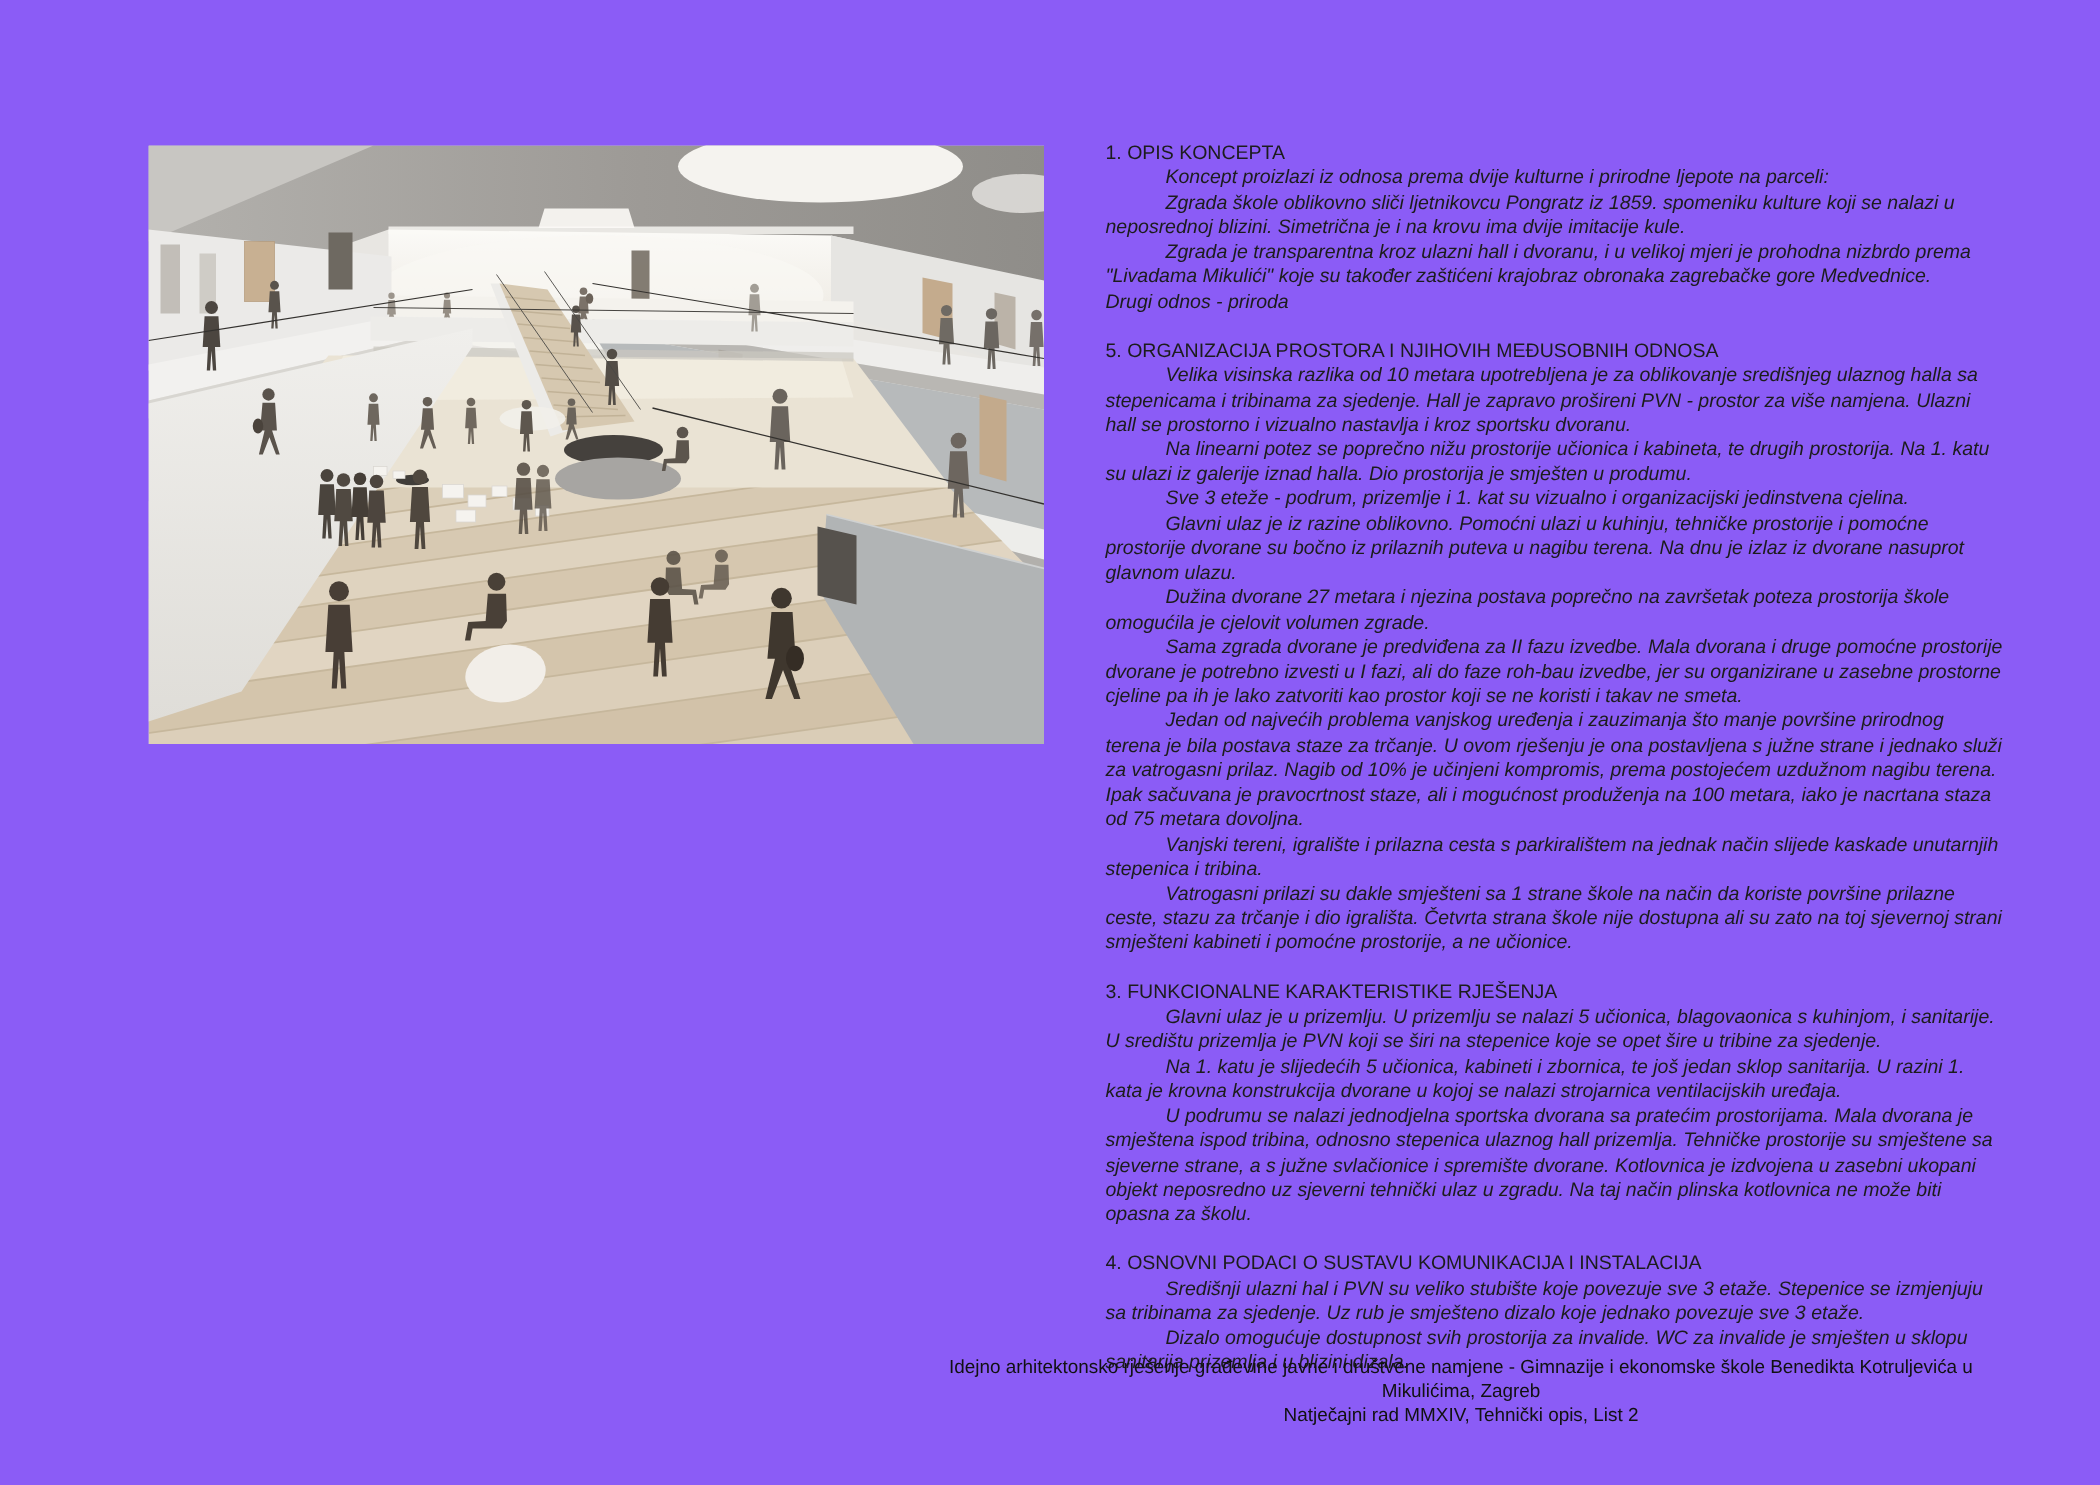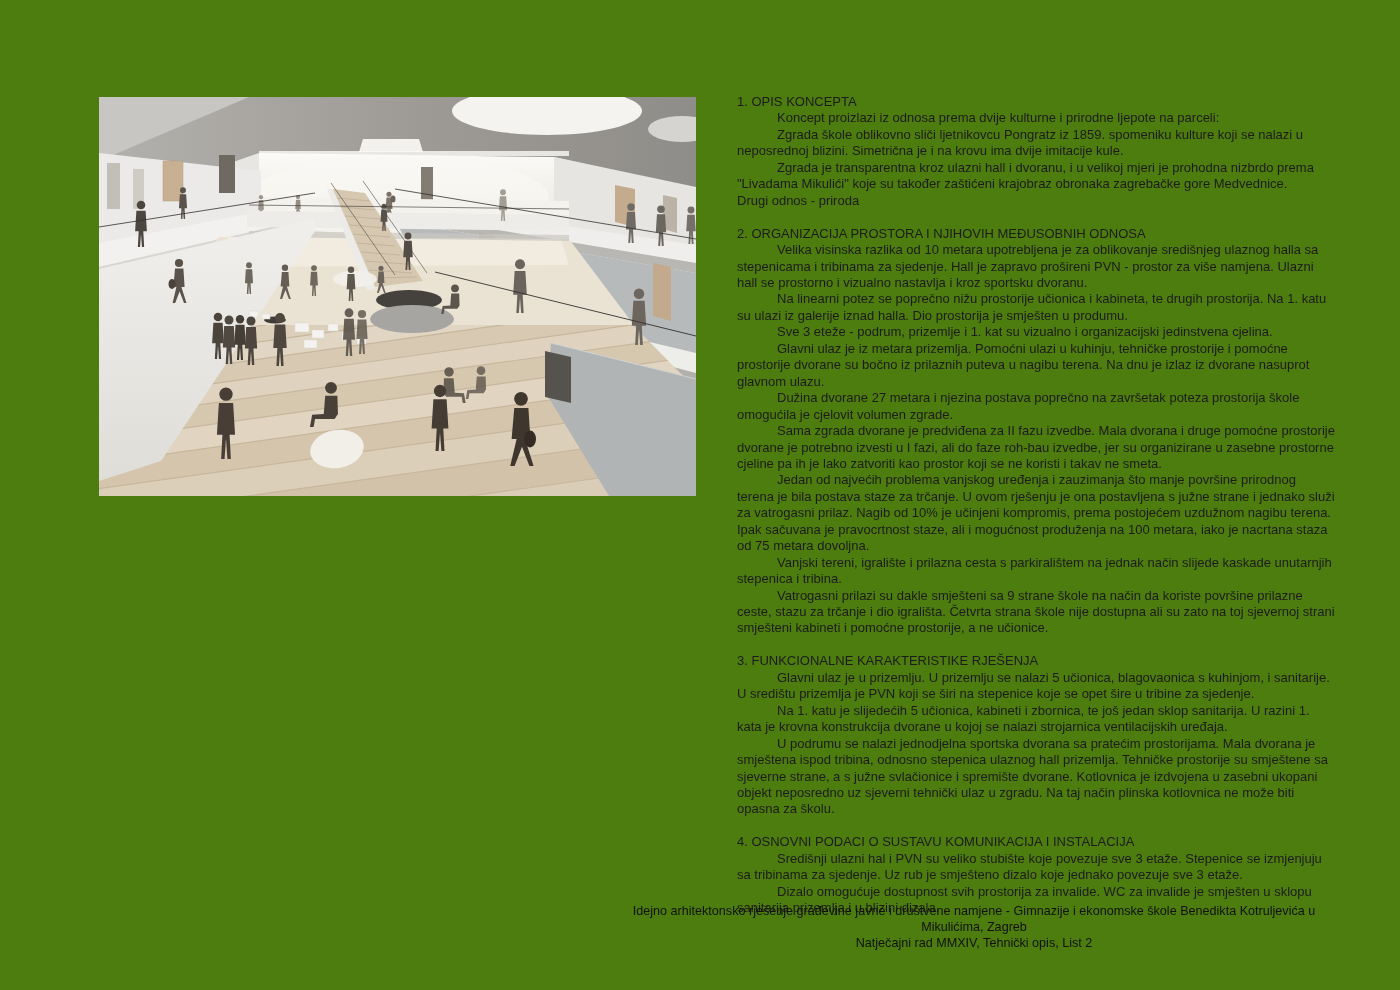--- a/index.html
+++ b/index.html
@@ -1,25 +1,25 @@
 <!DOCTYPE html>
 <html><head>
 <meta charset="utf-8">
 <style>
   html,body{margin:0;padding:0;background:#ffffff;}
-  .sheet{position:relative;width:1400px;height:990px;background:#4d7c0f;overflow:hidden;
+  .sheet{position:relative;width:1400px;height:990px;background:#8b5cf6;overflow:hidden;
          font-family:"Liberation Sans", sans-serif;color:#1c1c1c;}
   .figure-wrap{position:absolute;left:99px;top:97px;width:597px;height:399px;}
   .figure-wrap svg{display:block;}
   .text-col{position:absolute;left:737px;top:94px;width:599px;font-size:13px;line-height:16.45px;
             text-align:left;color:#1c1c1c;}
   .section{margin-top:16.45px;}
   .section:first-child{margin-top:0;}
   .heading{white-space:pre-wrap;}
-  .para{white-space:normal;}
+  .para{white-space:normal;font-style:italic;}
   .para.indent{text-indent:40px;}
   .sheet-footer{position:absolute;right:66px;top:903px;width:720px;text-align:center;
                 font-size:12.6px;line-height:16px;color:#111;}
 </style>
 </head>
 <body>
 
 <div class="sheet">
 
   <div class="figure-wrap">
@@ -233,30 +233,30 @@
 
   <div class="text-col">
       <div class="section">
         <div class="heading">1. OPIS KONCEPTA</div>
         <div class="para indent">Koncept proizlazi iz odnosa prema dvije kulturne i prirodne ljepote na parceli:</div>
         <div class="para indent">Zgrada škole oblikovno sliči ljetnikovcu Pongratz iz 1859. spomeniku kulture koji se nalazi u neposrednoj blizini. Simetrična je i na krovu ima dvije imitacije kule.</div>
         <div class="para indent">Zgrada je transparentna kroz ulazni hall i dvoranu, i u velikoj mjeri je prohodna nizbrdo prema "Livadama Mikulići" koje su također zaštićeni krajobraz obronaka zagrebačke gore Medvednice.</div>
         <div class="para">Drugi odnos - priroda</div>
       </div>
       <div class="section">
-        <div class="heading">2. ORGANIZACIJA PROSTORA I NJIHOVIH MEĐUSOBNIH ODNOSA</div>
+        <div class="heading">5. ORGANIZACIJA PROSTORA I NJIHOVIH MEĐUSOBNIH ODNOSA</div>
         <div class="para indent">Velika visinska razlika od 10 metara upotrebljena je za oblikovanje središnjeg ulaznog halla sa stepenicama i tribinama za sjedenje. Hall je zapravo prošireni PVN -  prostor za više namjena. Ulazni hall se prostorno i vizualno nastavlja i kroz sportsku dvoranu.</div>
         <div class="para indent">Na linearni potez se poprečno nižu prostorije učionica i kabineta, te drugih prostorija. Na 1. katu su ulazi iz galerije iznad halla. Dio prostorija je smješten u produmu.</div>
         <div class="para indent">Sve 3 eteže - podrum, prizemlje i 1. kat su vizualno i organizacijski jedinstvena cjelina.</div>
-        <div class="para indent">Glavni ulaz je iz metara prizemlja. Pomoćni ulazi u kuhinju, tehničke prostorije i pomoćne prostorije dvorane su bočno iz prilaznih puteva u nagibu terena. Na dnu je izlaz iz dvorane nasuprot glavnom ulazu.</div>
+        <div class="para indent">Glavni ulaz je iz razine oblikovno. Pomoćni ulazi u kuhinju, tehničke prostorije i pomoćne prostorije dvorane su bočno iz prilaznih puteva u nagibu terena. Na dnu je izlaz iz dvorane nasuprot glavnom ulazu.</div>
         <div class="para indent">Dužina dvorane 27 metara i njezina postava poprečno na završetak poteza prostorija škole omogućila je cjelovit volumen zgrade.</div>
         <div class="para indent">Sama zgrada dvorane je predviđena za II fazu izvedbe. Mala dvorana i druge pomoćne prostorije dvorane je potrebno izvesti u I fazi, ali do faze roh-bau izvedbe, jer su organizirane u zasebne prostorne cjeline pa ih je lako zatvoriti kao prostor koji se ne koristi i takav ne smeta.</div>
         <div class="para indent">Jedan od najvećih problema vanjskog uređenja i zauzimanja što manje površine prirodnog terena je bila postava staze za trčanje. U ovom rješenju je ona postavljena s južne strane i jednako služi za vatrogasni prilaz. Nagib od 10% je učinjeni kompromis, prema postojećem uzdužnom nagibu terena. Ipak sačuvana je pravocrtnost staze, ali i mogućnost produženja na 100 metara, iako je nacrtana staza od 75 metara dovoljna.</div>
         <div class="para indent">Vanjski tereni, igralište i prilazna cesta s parkiralištem na jednak način slijede kaskade unutarnjih stepenica i tribina.</div>
-        <div class="para indent">Vatrogasni prilazi su dakle smješteni sa 9 strane škole na način da koriste površine prilazne ceste, stazu za trčanje i dio igrališta. Četvrta strana škole nije dostupna ali su zato na toj sjevernoj strani smješteni kabineti i pomoćne prostorije, a ne učionice.</div>
+        <div class="para indent">Vatrogasni prilazi su dakle smješteni sa 1 strane škole na način da koriste površine prilazne ceste, stazu za trčanje i dio igrališta. Četvrta strana škole nije dostupna ali su zato na toj sjevernoj strani smješteni kabineti i pomoćne prostorije, a ne učionice.</div>
       </div>
       <div class="section">
         <div class="heading">3. FUNKCIONALNE KARAKTERISTIKE RJEŠENJA</div>
         <div class="para indent">Glavni ulaz je u prizemlju. U prizemlju se nalazi 5 učionica, blagovaonica s kuhinjom, i sanitarije. U središtu prizemlja je PVN koji se širi na stepenice koje se opet šire u tribine za sjedenje.</div>
         <div class="para indent">Na 1. katu je slijedećih 5 učionica, kabineti i zbornica, te još jedan sklop sanitarija. U razini 1. kata je krovna konstrukcija dvorane u kojoj se nalazi strojarnica ventilacijskih uređaja.</div>
         <div class="para indent">U podrumu se nalazi jednodjelna sportska dvorana sa pratećim prostorijama. Mala dvorana je smještena ispod tribina, odnosno stepenica ulaznog hall prizemlja. Tehničke prostorije su smještene sa sjeverne strane, a s južne svlačionice i spremište dvorane. Kotlovnica je izdvojena u zasebni ukopani objekt neposredno uz sjeverni tehnički ulaz u zgradu. Na taj način plinska kotlovnica ne može biti opasna za školu.</div>
       </div>
       <div class="section">
         <div class="heading">4. OSNOVNI PODACI O SUSTAVU KOMUNIKACIJA I INSTALACIJA</div>
         <div class="para indent">Središnji ulazni hal i PVN su veliko stubište koje povezuje sve 3 etaže. Stepenice se izmjenjuju sa tribinama za sjedenje. Uz rub je smješteno dizalo koje jednako povezuje sve 3 etaže.</div>

